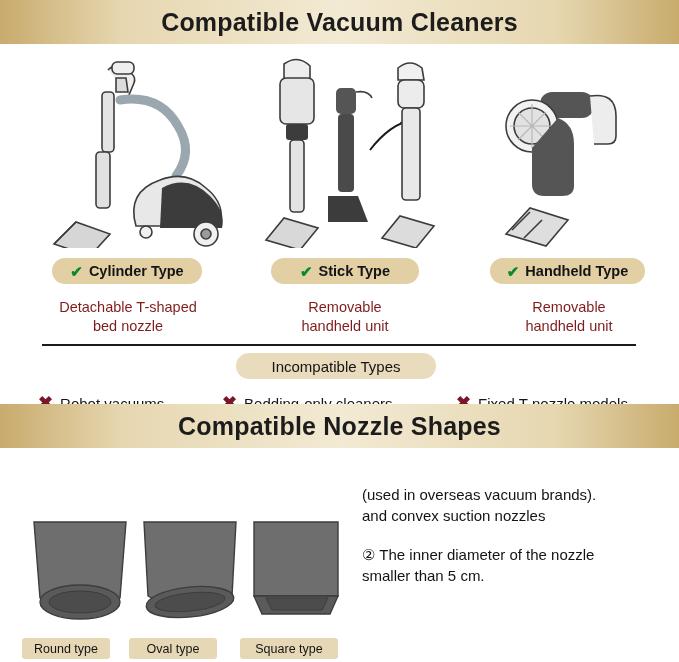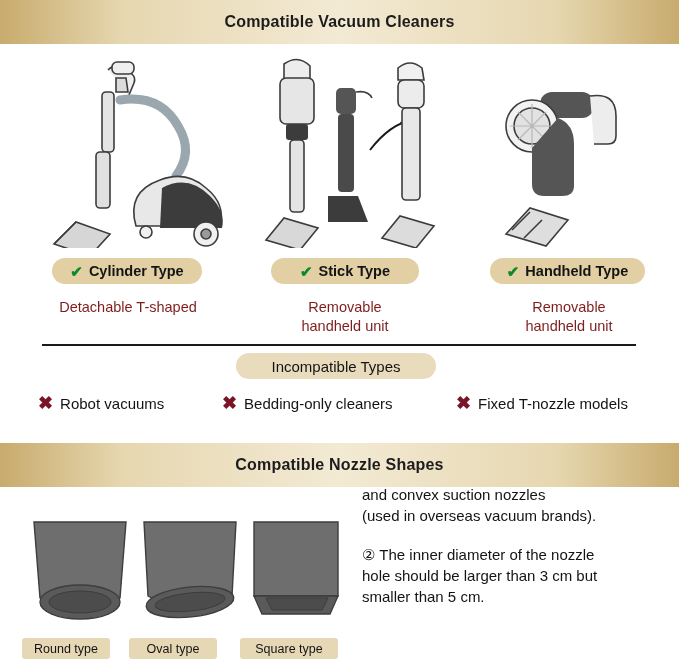--- a/index.html
+++ b/index.html
@@ -25,27 +25,27 @@
     position: absolute;
     left: 0;
     width: 679px;
     height: 44px;
     background: linear-gradient(to right, #c8ab6d 0%, #e6d7b0 18%, #f3ead4 50%, #e6d7b0 82%, #c8ab6d 100%);
     display: flex;
     align-items: center;
     justify-content: center;
   }
   .banner-text {
-    font-size: 16px;
+    font-size: 25px;
     font-weight: bold;
     color: #1c1c1c;
     letter-spacing: 0.2px;
   }
   #banner-top { top: 0; }
-  #banner-mid { top: 443px; }
+  #banner-mid { top: 404px; }
 
   
   .vac-area {
     position: absolute;
     top: 48px;
     left: 0;
     width: 679px;
     height: 210px;
   }
   .vac-cell {
@@ -278,20 +278,21 @@
     <span class="check">✔</span>
     <span>Stick Type</span>
   </div>
   <div class="pill" id="pill-handheld">
     <span class="check">✔</span>
     <span>Handheld Type</span>
   </div>
 
   <div class="caption" id="cap-cylinder">
     <span class="note-line">Detachable T-shaped</span>
+    <span class="note-line">bed nozzle</span>
   </div>
   <div class="caption" id="cap-stick">
     <span class="note-line">Removable</span>
     <span class="note-line">handheld unit</span>
   </div>
   <div class="caption" id="cap-handheld">
     <span class="note-line">Removable</span>
     <span class="note-line">handheld unit</span>
   </div>
 
@@ -349,23 +350,22 @@
   </div>
   <div class="nozzle-tag" id="tag-oval">
     <span>Oval type</span>
   </div>
   <div class="nozzle-tag" id="tag-square">
     <span>Square type</span>
   </div>
 
   <div class="notes">
     <div class="note-block">
+      <span class="note-line">(used in overseas vacuum brands).</span>
       <span class="note-line">and convex suction nozzles</span>
-      <span class="note-line">(used in overseas vacuum brands).</span>
     </div>
     <div class="note-block">
       <span class="note-line">② The inner diameter of the nozzle</span>
-      <span class="note-line">hole should be larger than 3 cm but</span>
       <span class="note-line">smaller than 5 cm.</span>
     </div>
   </div>
 
 </div>
 
 </body></html>

